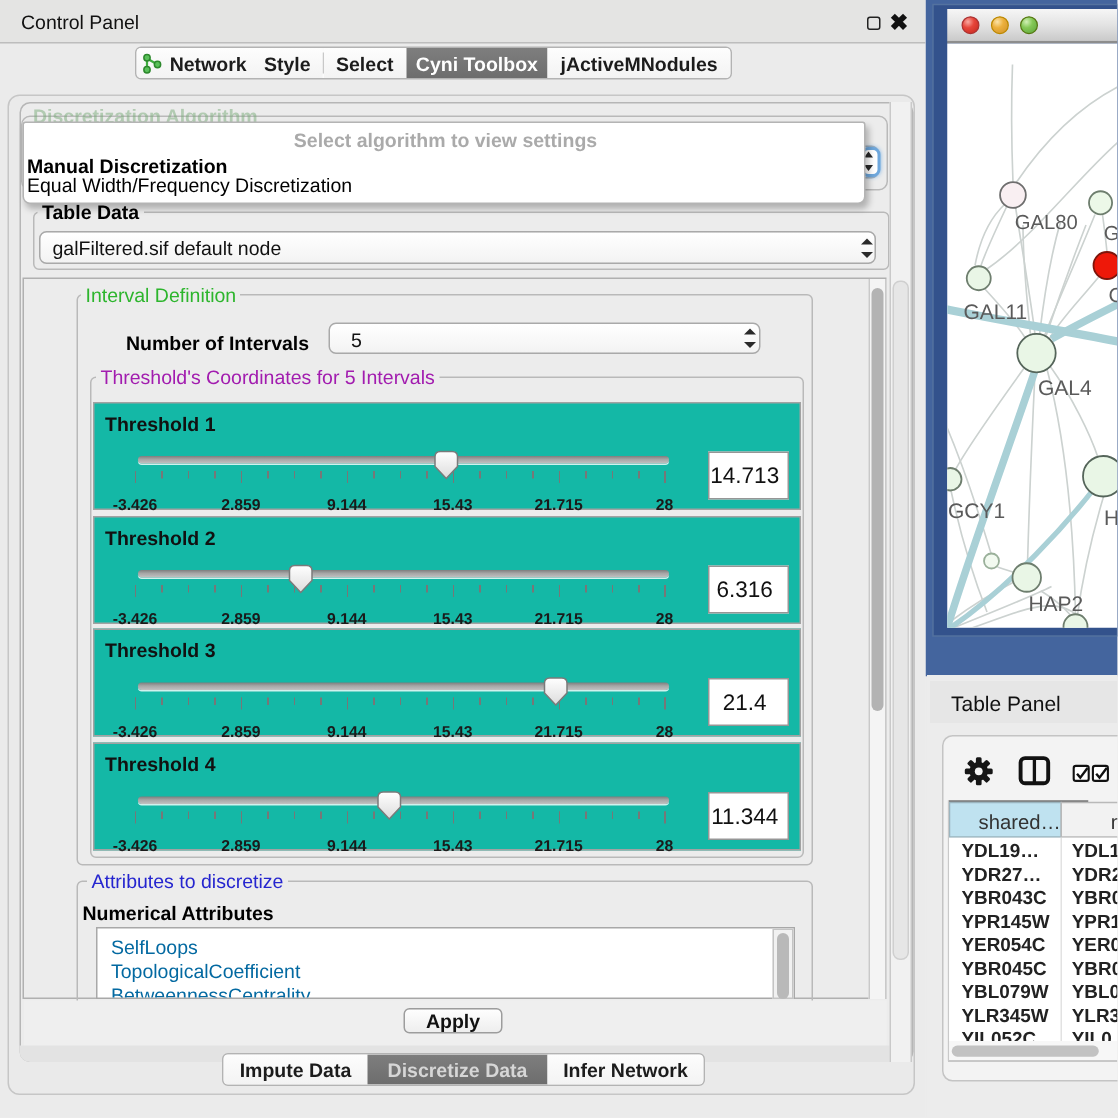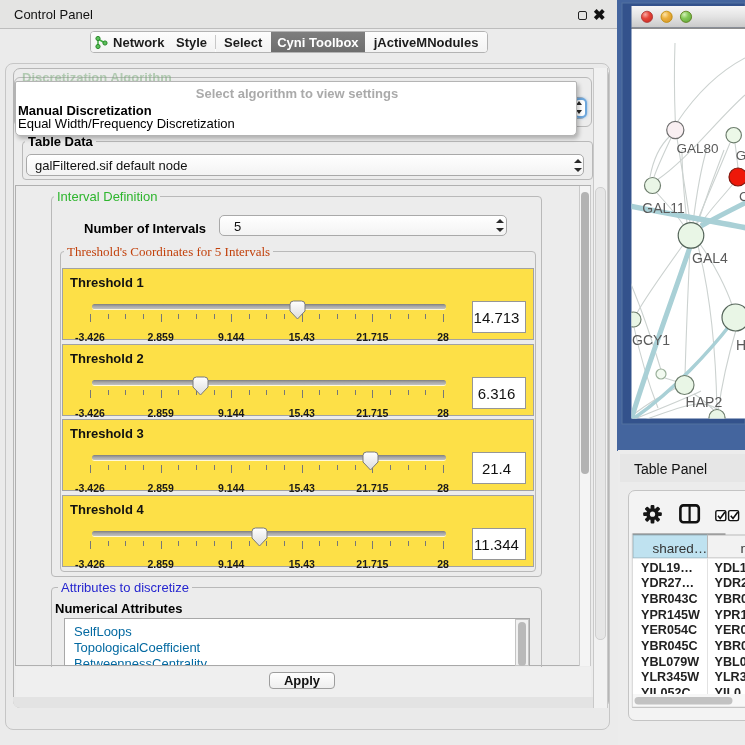--- a/index.html
+++ b/index.html
@@ -34,21 +34,21 @@
   
   .combo{background:linear-gradient(#ffffff,#f3f3f3);border:1px solid #a9a9a9;border-radius:5px;
     font-size:13px;color:#111;}
   .combo .ctext{position:absolute;left:8px;top:3px;}
   .arrows{position:absolute;width:8px;height:13px;}
   .arrows .up{position:absolute;left:0;top:0;width:0;height:0;
     border-left:4px solid transparent;border-right:4px solid transparent;border-bottom:4.5px solid #2a2a2a;}
   .arrows .dn{position:absolute;left:0;bottom:0;width:0;height:0;
     border-left:4px solid transparent;border-right:4px solid transparent;border-top:4.5px solid #2a2a2a;}
   
-  .tpanel{position:absolute;left:62px;width:472px;height:72px;border:1px solid #a2a2a2;background:#fde047;}
+  .tpanel{position:absolute;left:62px;width:472px;height:72px;border:1px solid #a2a2a2;background:#14b8a6;}
   .tpanel .ttl{position:absolute;left:7px;top:6px;font-size:13px;font-weight:bold;color:#111;}
   .track{position:absolute;left:29px;top:35px;width:354px;height:5px;border-radius:2.5px;
     background:linear-gradient(#7e7e7e,#a6a6a6 45%,#c2c2c2);box-shadow:0 1px 0 rgba(255,255,255,.8);}
   .ticks-min{position:absolute;left:26.5px;top:45px;width:356px;height:5px;
     background:repeating-linear-gradient(90deg,#777 0,#777 1px,transparent 1px,transparent 17.65px);}
   .ticks-maj{position:absolute;left:26.5px;top:45px;width:356px;height:8px;
     background:repeating-linear-gradient(90deg,#777 0,#777 1px,transparent 1px,transparent 70.6px);}
   .slabels{position:absolute;left:0;top:62px;width:472px;height:12px;font-size:10.5px;
     font-weight:bold;color:#1a1a1a;}
   .slabels span{position:absolute;transform:translateX(-50%);white-space:nowrap;}
@@ -144,21 +144,21 @@
   <div class="abs" style="left:84px;top:221px;font-size:13px;font-weight:bold;color:#000;">Number of Intervals</div>
   <div class="combo abs" style="left:219px;top:215px;width:288px;height:21px;">
     <span class="ctext" style="left:14px;">5</span>
     <div class="arrows" style="left:276px;top:3px;">
         <div class="up"></div>
         <div class="dn"></div>
       </div>
   </div>
 
   <div class="group abs" style="left:60px;top:251px;width:476px;height:321px;"></div>
-  <div class="glabel abs" style="left:64px;top:244px;color:#c2410c;font-family:Liberation Serif, serif;">Threshold's Coordinates for 5 Intervals</div>
+  <div class="glabel abs" style="left:64px;top:244px;color:#a21caf;">Threshold's Coordinates for 5 Intervals</div>
 
   <div class="tpanel" style="top:268px;">
     <div class="ttl">Threshold 1</div>
     <div class="track"></div>
     <div class="ticks-min"></div>
     <div class="ticks-maj"></div>
     <div class="slabels">
         <span style="left:27px;">-3.426</span>
         <span style="left:97.6px;">2.859</span>
         <span style="left:168.2px;">9.144</span>
@@ -265,20 +265,25 @@
   <div class="abs" style="left:16px;top:667px;width:575px;height:30px;background:#efefef;"></div>
   <div id="applybtn" class="abs">Apply</div>
   <div class="abs" style="left:13px;top:697px;width:595px;height:11px;background:#e3e3e3;border-radius:0 0 7px 7px;"></div>
 
   <div class="sbar-v abs" style="left:579px;top:186px;width:12px;height:480px;"></div>
   <div class="sthumb abs" style="left:581px;top:192px;width:8px;height:282px;background:#b3b3b3;"></div>
 
   <div class="sbar-v abs" style="left:593px;top:68px;width:15px;height:640px;background:#f1f1f1;"></div>
   <div class="sthumb abs" style="left:595px;top:187px;width:11px;height:453px;background:#e6e6e6;border:1px solid #cfcfcf;"></div>
 
+  <div id="bottabs" class="tabrow abs">
+    <div class="tab" style="width:96px;">Impute Data</div>
+    <div class="tab sel" style="width:120px;">Discretize Data</div>
+    <div class="tab" style="width:104px;">Infer Network</div>
+  </div>
 
   <div id="rightsplit" class="abs"></div>
   <div id="bluebg" class="abs"></div>
   <div id="netsvg" class="abs" style="left:617px;top:0;"><svg width="128" height="451" viewBox="0 0 128 451">
 <defs>
 <linearGradient id="tbg" x1="0" y1="0" x2="0" y2="1">
  <stop offset="0" stop-color="#f6f6f6"></stop>
             <stop offset="0.5" stop-color="#e3e3e3"></stop>
             <stop offset="1" stop-color="#c9c9c9"></stop>
 </linearGradient>

